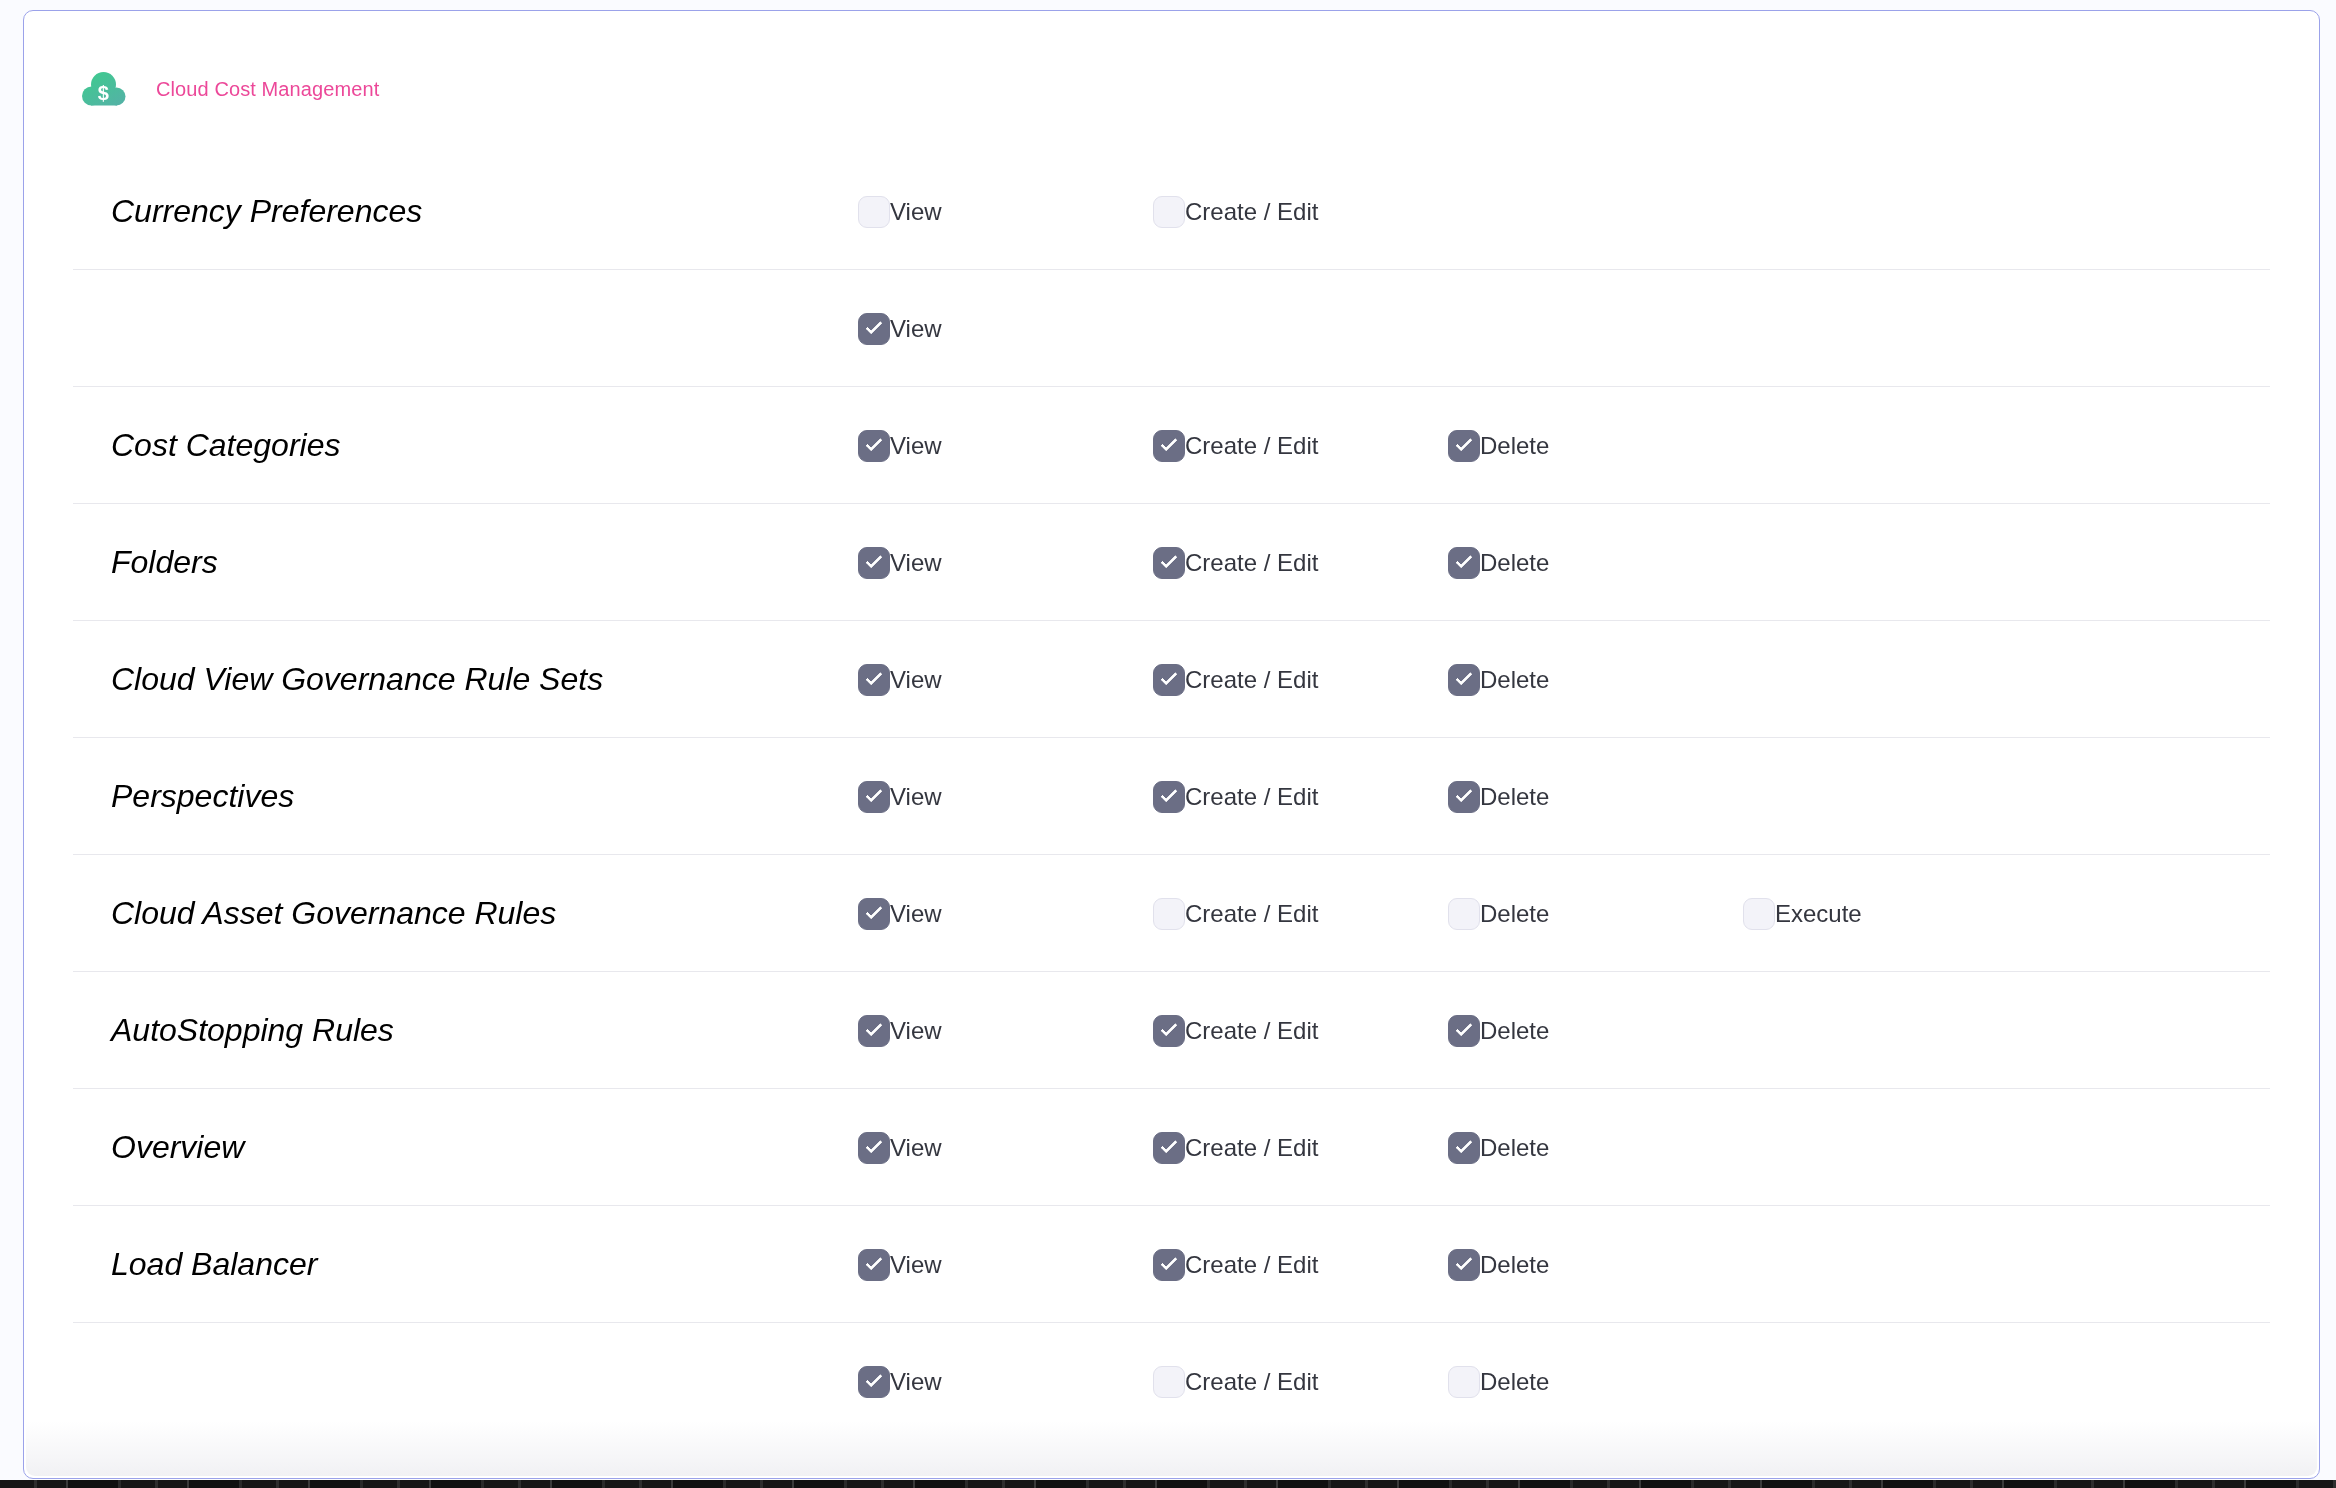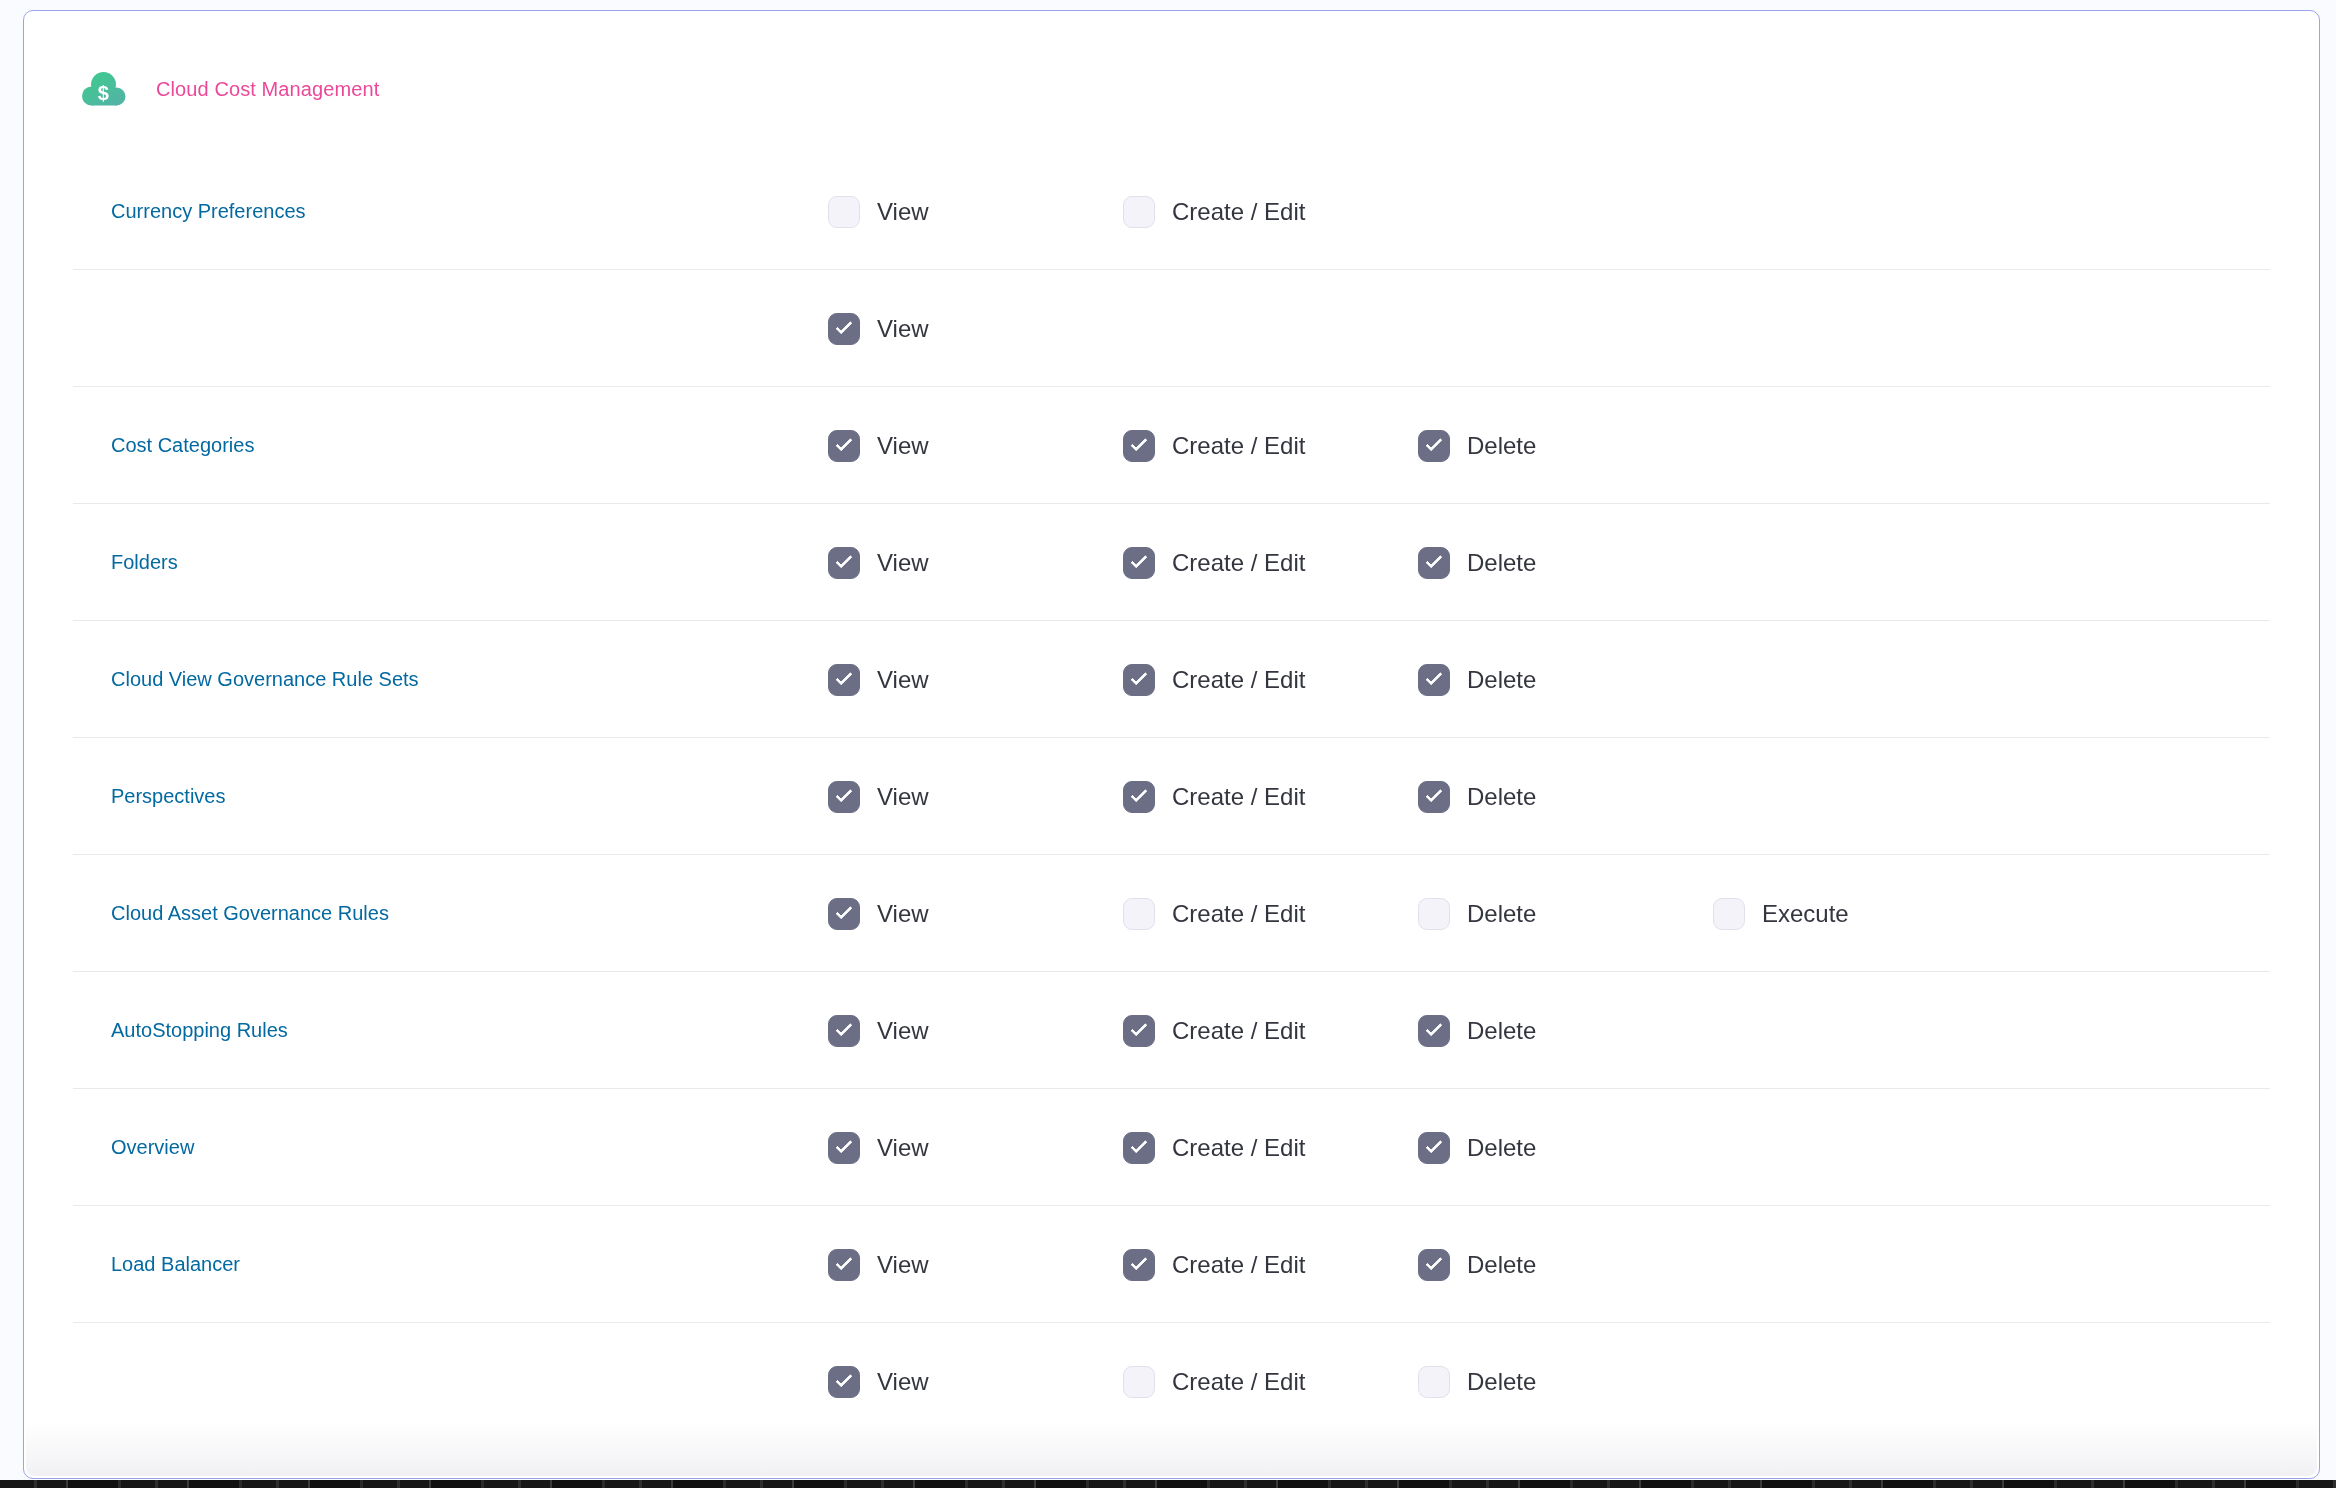--- a/index.html
+++ b/index.html
@@ -49,28 +49,29 @@
     align-items:center;
     height:117px;
     padding-left:87px;
   }
   .row:not(:last-child)::after {
     content:'';
     position:absolute; left:49px; right:49px; bottom:0;
     height:1px; background:#e8e8ed;
   }
   .row-label {
-    font-size:20px;
-    color:#0369a1;
+    font-size:32px;
+    color:#000000;
+    font-style:italic;
   }
   .perm {
     display:flex;
     align-items:center;
-    gap:17px;
     cursor:pointer;
+    margin-left:30px;
   }
   .checkbox {
     width:32px; height:32px;
     border-radius:9px;
     background:var(--cb-unchecked-bg,#f3f3f9);
     border:1px solid var(--cb-unchecked-border,#e1e1ec);
     flex:0 0 auto;
     position:relative;
   }
   .checkbox.checked {

